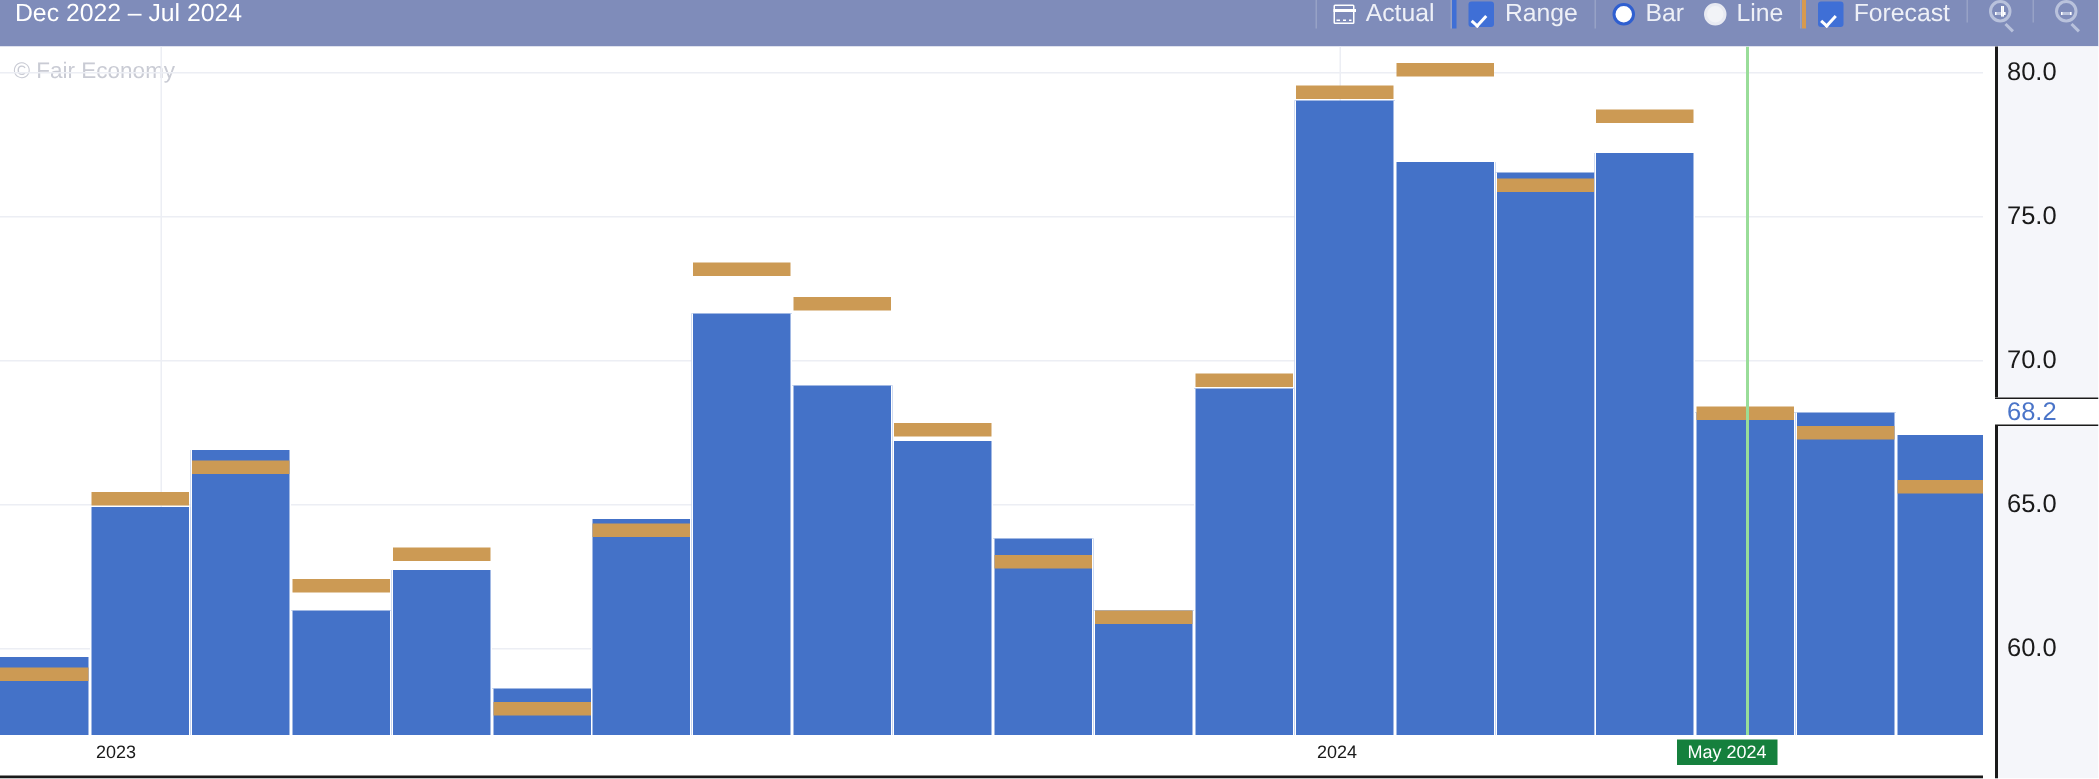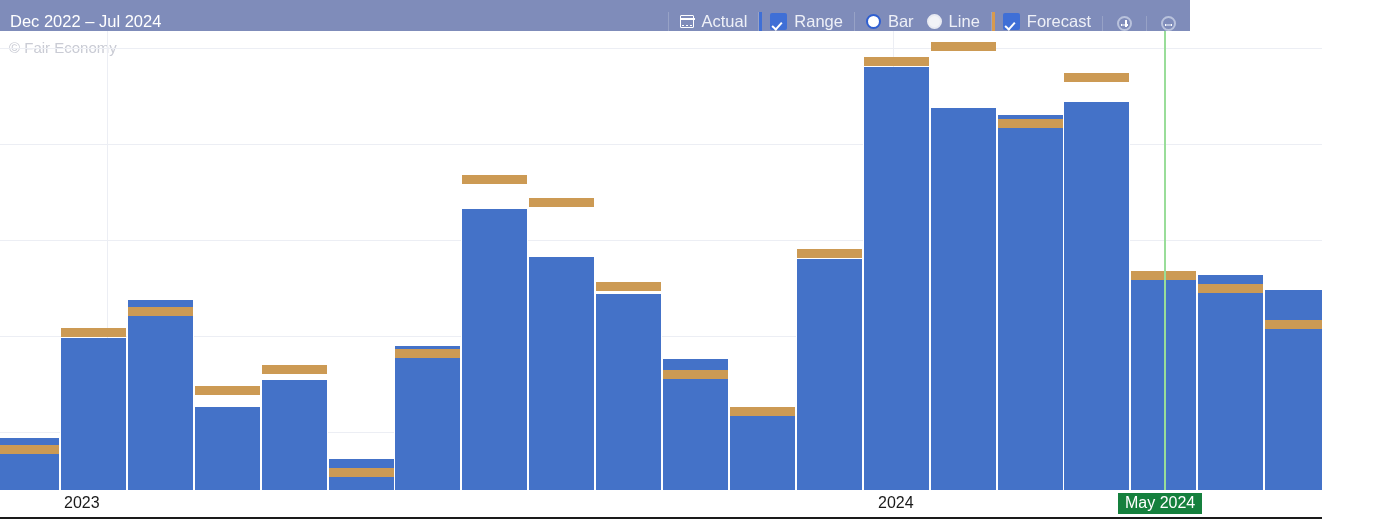--- a/index.html
+++ b/index.html
@@ -6,23 +6,23 @@
   html, body {
     width: 1399px; height: 519px;
     font-family: "Liberation Sans", sans-serif;
     background: #ffffff;
     overflow: hidden;
   }
   #app { position: relative; width: 1399px; height: 519px; }
 
   
   .toolbar {
-    position: absolute; left: 0; top: 0; width: 1190px; height: 31px;
+    position: absolute; left: 0; top: 0; width: 1399px; height: 31px;
     background: #7f8cba;
-    display: flex; align-items: flex-end;
+    display: flex; align-items: flex-start;
     color: #ffffff;
     font-size: 16px;
   }
   .tb-title {
     display: flex; align-items: center;
     padding: 0 10px;
     font-size: 16.5px;
     color: #ffffff;
     white-space: nowrap;
   }
@@ -129,21 +129,21 @@
     width: 1322px; height: 29px;
     background: #ffffff;
     border-top: 1px solid #ffffff;
   }
   .xaxis:after {
     content: ""; position: absolute; left: 0; bottom: 0;
     width: 1322px; height: 2px; background: #1a1a1a;
   }
   .xlabel {
     position: absolute; top: 3px;
-    font-size: 16px; color: #1a1a1a; white-space: nowrap;
+    font-size: 12px; color: #1a1a1a; white-space: nowrap;
   }
   .xlabel.highlight {
     background: #15803d; color: #ffffff;
     padding: 1px 7px 2px 7px; top: 2px;
   }
 
   
   .yaxis {
     position: absolute; left: 1322px; top: 31px;
     width: 77px; height: 488px;
@@ -272,14 +272,26 @@
       </div>
     <div class="nowline" style="left:1164px"></div>
   </div>
 
   <div class="xaxis">
     <div class="xlabel" style="left:64px">2023</div>
     <div class="xlabel" style="left:878px">2024</div>
     <div class="xlabel highlight" style="left:1118px">May 2024</div>
   </div>
 
+  <div class="yaxis">
+    <div class="ypanel top"></div>
+    <div class="ypanel bot"></div>
+    <div id="yticks">
+        <div class="ytick" style="top: 7px;">80.0</div>
+        <div class="ytick" style="top: 103px;">75.0</div>
+        <div class="ytick" style="top: 199px;">70.0</div>
+        <div class="ytick" style="top: 295px;">65.0</div>
+        <div class="ytick" style="top: 391px;">60.0</div>
+      </div>
+    <div class="ycurrent">68.2</div>
+  </div>
 
 </div>
 
 </body></html>

